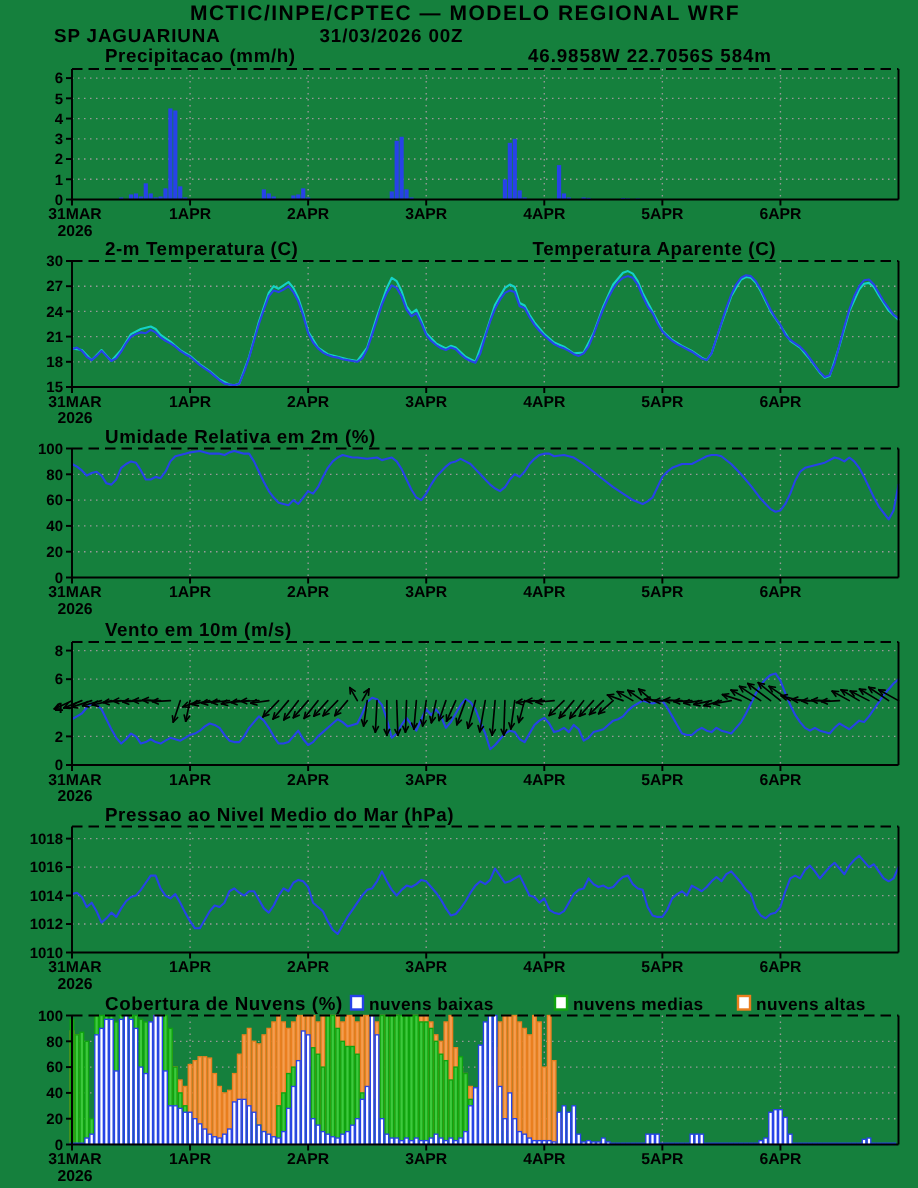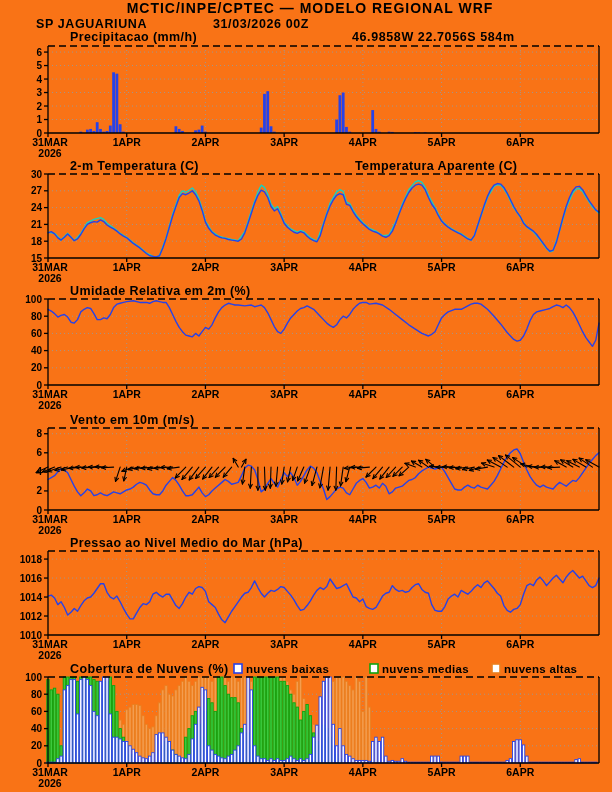--- a/index.html
+++ b/index.html
@@ -1,16 +1,16 @@
 <!DOCTYPE html>
 <html><head>
 <meta charset="utf-8">
 <style>
   html,body{margin:0;padding:0;background:#fff;}
-  .page{width:612px;height:792px;position:relative;background:#f97316;}
+  .page{width:612px;height:792px;position:relative;background:#15803d;}
   svg{display:block;}
   text{font-family:"Liberation Sans","DejaVu Sans",sans-serif;font-weight:bold;fill:#000;}
   .hdr{font-size:14px;letter-spacing:1px;}
   .sub{font-size:12.5px;letter-spacing:0.6px;}
   .title{font-size:12.5px;letter-spacing:0.4px;}
   .leg{font-size:11.5px;letter-spacing:0.3px;}
   .tick{font-size:10px;}
   .xlab{font-size:10.5px;}
   .grid{stroke:#999;stroke-width:0.9;stroke-dasharray:1 3;fill:none;}
   .frame{stroke:#000;stroke-width:1.3;fill:none;}

